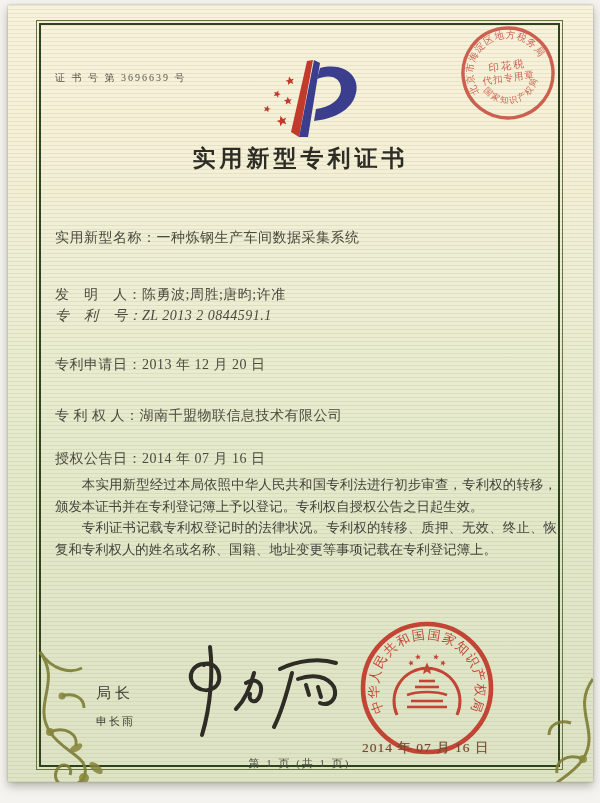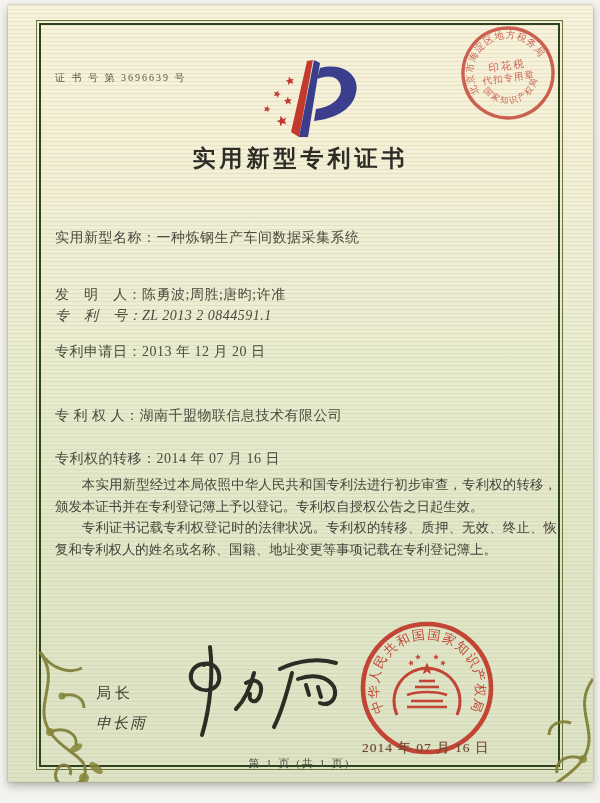--- a/index.html
+++ b/index.html
@@ -31,31 +31,31 @@
   .title {
     position:absolute; left:0; right:0; top:138px; text-align:center;
     font-size:23px; font-weight:bold; letter-spacing:4px; color:#2d2d26;
   }
   .field { position:absolute; left:47px; font-size:14px; color:#4b4a3f; white-space:nowrap; }
   .field .lab { letter-spacing:0.5px; }
   .field .val { letter-spacing:0.5px; }
   .f-name     { top:224px; }
   .f-inv      { top:281px; }
   .f-pno      { top:302px;font-style:italic; }
-  .f-fdate    { top:338px; }
+  .f-fdate    { top:351px; }
   .f-patentee { top:402px; }
   .f-gdate    { top:445px; }
   .bodytext {
     position:absolute; left:47px; top:469px; width:502px;
     font-size:13.4px; line-height:21.6px; color:#45443b;
     text-align:justify;
   }
   .bodytext p { text-indent:2em; }
   .signoff-title { position:absolute; left:88px; top:679px; font-size:15px; letter-spacing:4px; color:#3e3d33;font-family:Liberation Mono, monospace; }
-  .signoff-name  { position:absolute; left:88px; top:709px; font-size:15px; letter-spacing:2px; color:#3e3d33;font-style:italic; }
+  .signoff-name  { position:absolute; left:88px; top:709px; font-size:11px; letter-spacing:2px; color:#3e3d33; }
   .signature-svg { position:absolute; left:160px; top:638px; }
   .logo-svg   { position:absolute; left:242px; top:50px; }
   .tax-seal   { position:absolute; left:450px; top:18px; transform:rotate(-8deg); opacity:0.78; }
   .office-seal{ position:absolute; left:348px; top:612px; opacity:0.93; }
   .seal-date  {
     position:absolute; left:354px; top:734px; font-size:13.5px;
     color:#6e4a33; letter-spacing:1px; white-space:nowrap; text-shadow:0 0 1px rgba(150,60,40,.4);
   }
   .footer {
     position:absolute; left:0; right:2px; top:751px; text-align:center;
@@ -151,21 +151,21 @@
   <div class="field f-pno">
     <span class="lab">专　利　号：</span><span class="val">ZL 2013 2 0844591.1</span>
   </div>
   <div class="field f-fdate">
     <span class="lab">专利申请日：</span><span class="val">2013 年 12 月 20 日</span>
   </div>
   <div class="field f-patentee">
     <span class="lab">专 利 权 人：</span><span class="val">湖南千盟物联信息技术有限公司</span>
   </div>
   <div class="field f-gdate">
-    <span class="lab">专利权的转移：</span><span class="val">2014 年 07 月 16 日</span>
+    <span class="lab">授权公告日：</span><span class="val">2014 年 07 月 16 日</span>
   </div>
 
   <div class="bodytext">
     <p>本实用新型经过本局依照中华人民共和国专利法进行初步审查，专利权的转移，颁发本证书并在专利登记簿上予以登记。专利权自授权公告之日起生效。</p>
     <p>专利证书记载专利权登记时的法律状况。专利权的转移、质押、无效、终止、恢复和专利权人的姓名或名称、国籍、地址变更等事项记载在专利登记簿上。</p>
   </div>
 
   <div class="signoff-title">局长</div>
   <div class="signoff-name">申长雨</div>
 

